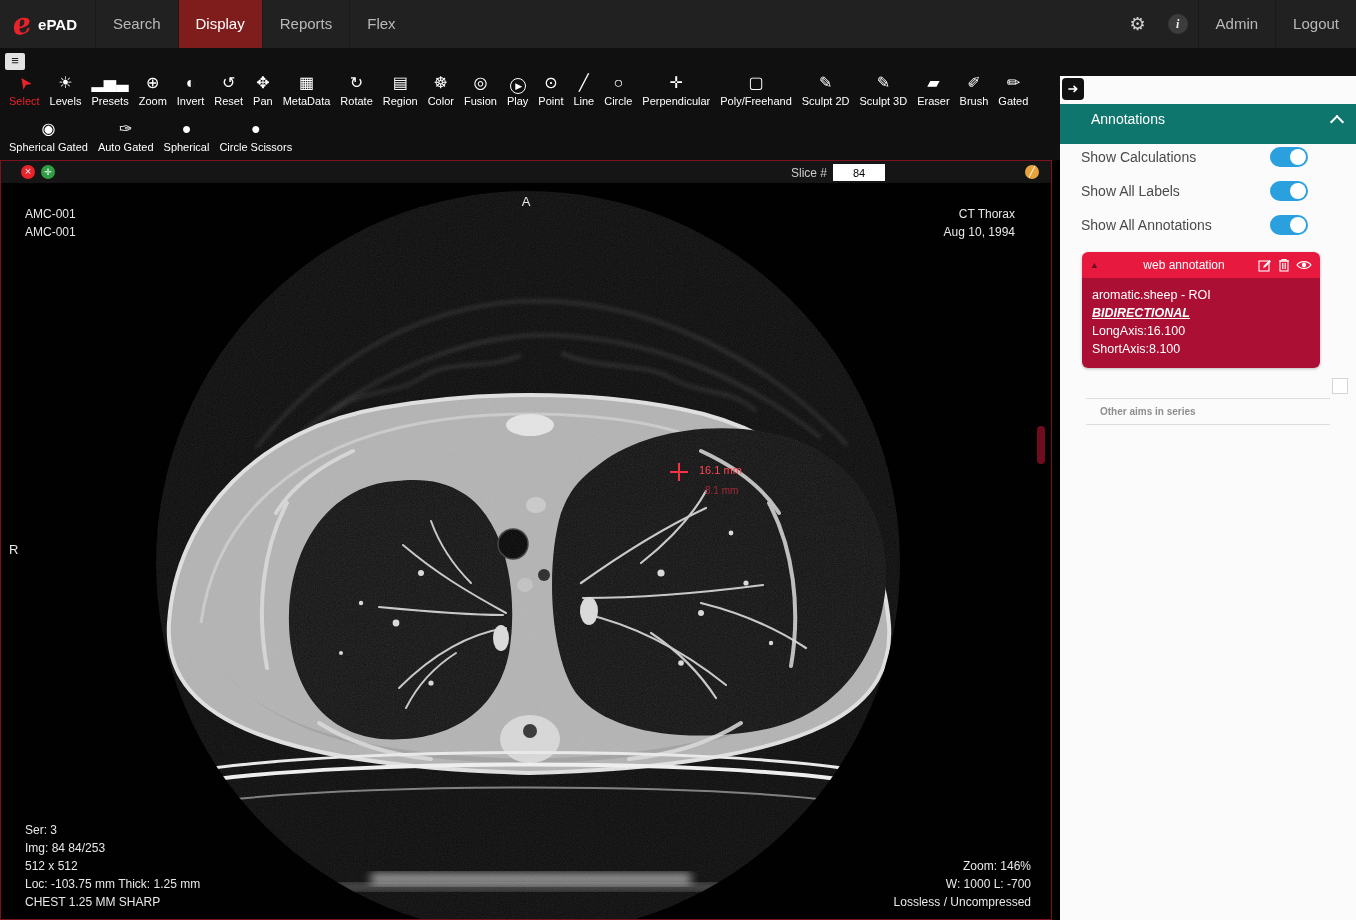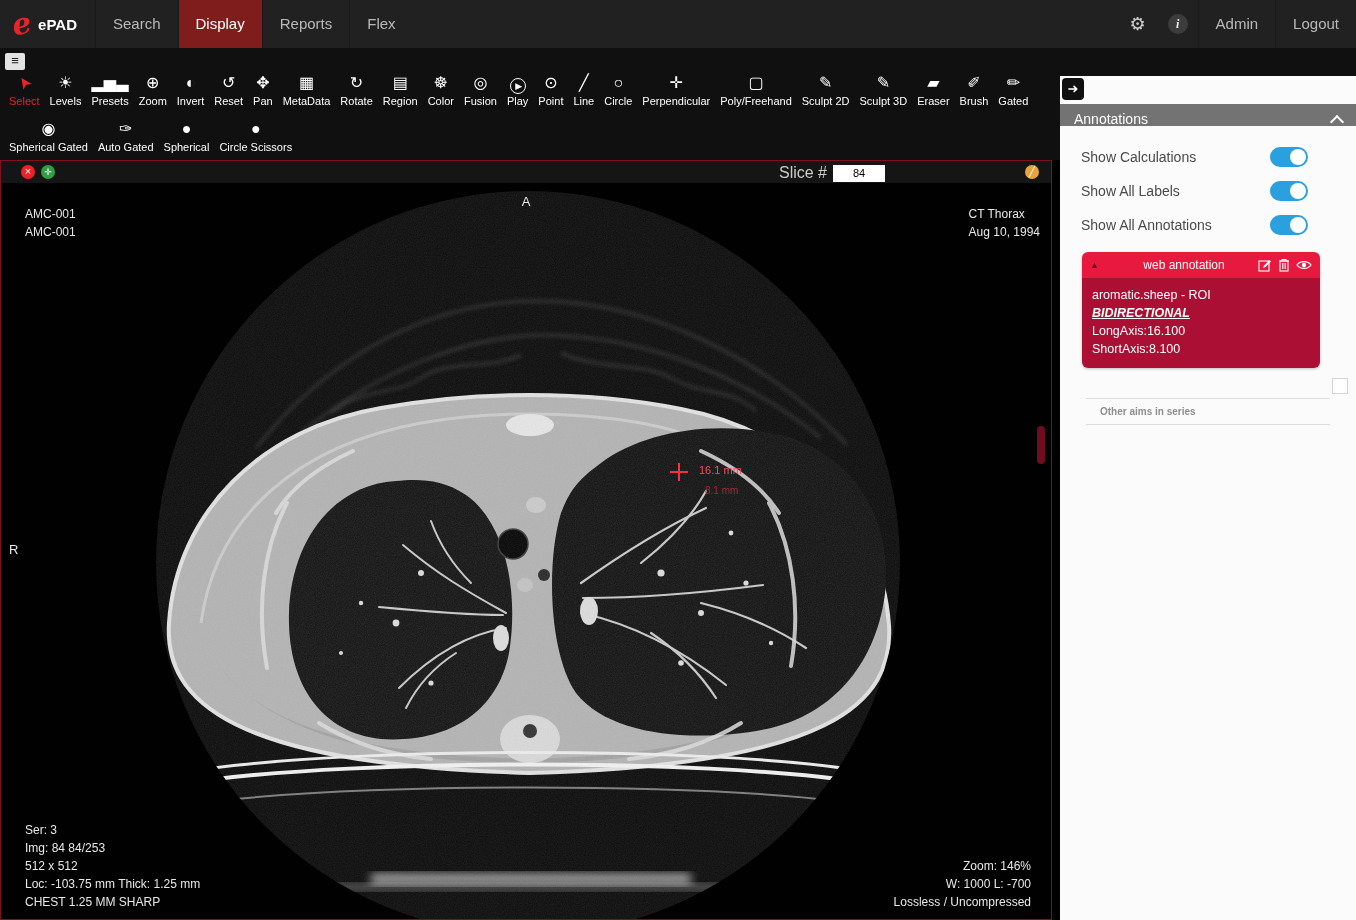--- a/index.html
+++ b/index.html
@@ -27,42 +27,42 @@
   .tool.selected .tico,.tool.selected .tlabel{color:#e8232a;}
   .rot-nw{display:inline-block;transform:rotate(-125deg);}
   .tico.circ{border:1px solid #fff;border-radius:50%;width:16px;height:16px;line-height:15px;font-size:9px;text-align:center;margin-top:3px;padding-left:2px;box-sizing:border-box;}
 
   
   .viewer{position:absolute;top:160px;left:0;width:1052px;height:760px;background:#000;border:1px solid #7c1120;box-sizing:border-box;z-index:5;}
   .vtopbar{position:absolute;top:0;left:0;right:0;height:22px;background:#151515;border-bottom:1px solid #7c1120;}
   .vclose{position:absolute;left:20px;top:4px;width:14px;height:14px;border-radius:50%;background:#e8232a;color:#fff;font-size:11px;line-height:13px;text-align:center;cursor:pointer;}
   .vgreen{position:absolute;left:40px;top:4px;width:14px;height:14px;border-radius:50%;background:#2f9e44;color:#fff;font-size:9px;line-height:14px;text-align:center;cursor:pointer;}
   .slice-group{position:absolute;right:166px;top:3px;display:flex;gap:6px;align-items:center;}
-  .slice-label{color:#ccc;font-size:16px;}
+  .slice-label{color:#ccc;font-size:12px;}
   .slice-input{width:48px;height:15px;background:#fff;color:#000;border:none;font-size:11px;text-align:center;font-family:"Liberation Sans",sans-serif;}
   .vorange{position:absolute;right:12px;top:4px;width:14px;height:14px;border-radius:50%;background:#e8a33d;color:#fff;font-size:10px;line-height:13px;text-align:center;cursor:pointer;}
   .ct-svg{position:absolute;top:22px;left:0;width:1050px;height:736px;display:block;}
   .ov{position:absolute;font-size:12px;color:#e8e8e8;line-height:18px;}
   .orientA{left:0;right:0;top:32px;text-align:center;font-size:13px;}
   .orientR{left:8px;top:380px;font-size:13px;}
   .pt-info{left:24px;top:44px;}
-  .study-info{right:11px;top:44px;text-align:left;}
+  .study-info{right:36px;top:44px;text-align:right;}
   .bl-info{left:24px;bottom:8px;}
   .br-info{right:20px;bottom:8px;text-align:right;}
   .vscroll{position:absolute;right:6px;top:265px;width:8px;height:38px;background:#6f0d1e;border-radius:4px;cursor:pointer;}
   .cross{position:absolute;left:669px;top:302px;width:18px;height:18px;}
   .cross::before{content:"";position:absolute;left:0;top:8px;width:18px;height:2px;background:#ff2e44;}
   .cross::after{content:"";position:absolute;left:8px;top:0;width:2px;height:18px;background:#ff2e44;}
   .mlong{position:absolute;left:698px;top:303px;color:#ff4757;font-size:11px;}
   .mshort{position:absolute;left:704px;top:324px;color:#a3283a;font-size:10px;}
 
   
   .panel{position:absolute;left:1060px;top:76px;width:296px;height:844px;background:#fbfbfb;color:#333;z-index:20;}
   .panel-open-btn{position:absolute;top:2px;left:2px;width:22px;height:22px;background:#101010;border-radius:4px;color:#fff;text-align:center;line-height:22px;font-size:13px;cursor:pointer;}
-  .ann-header{position:absolute;top:28px;left:0;width:100%;height:22px;background:#737373;color:#fff;line-height:30px;font-size:14px;padding-left:14px;box-sizing:border-box;cursor:pointer;}
+  .ann-header{position:absolute;top:28px;left:0;width:100%;height:40px;background:#0f766e;color:#fff;line-height:30px;font-size:14px;padding-left:31px;box-sizing:border-box;cursor:pointer;}
   .chev-up{position:absolute;right:14px;top:13px;width:8px;height:8px;border-left:2px solid #fff;border-top:2px solid #fff;transform:rotate(45deg);}
   .toggles{position:absolute;top:64px;left:0;right:0;}
   .trow{display:flex;align-items:center;padding:0 48px 0 21px;height:34px;}
   .tlab{flex:1;font-size:14px;color:#4a4a4a;}
   .toggle{width:38px;height:20px;border-radius:10px;background:#2aa1de;position:relative;cursor:pointer;flex:none;}
   .toggle::after{content:"";position:absolute;right:2px;top:2px;width:16px;height:16px;border-radius:50%;background:#fff;}
   .card{position:absolute;top:176px;left:22px;width:238px;border-radius:6px;overflow:hidden;box-shadow:0 1px 3px rgba(0,0,0,0.25);}
   .card-header{background:#e8193e;height:26px;display:flex;align-items:center;padding:0 8px;color:#fff;cursor:pointer;}
   .card-tri{color:#6d0d20;font-size:9px;width:20px;}
   .card-title{flex:1;text-align:center;font-size:12px;}

